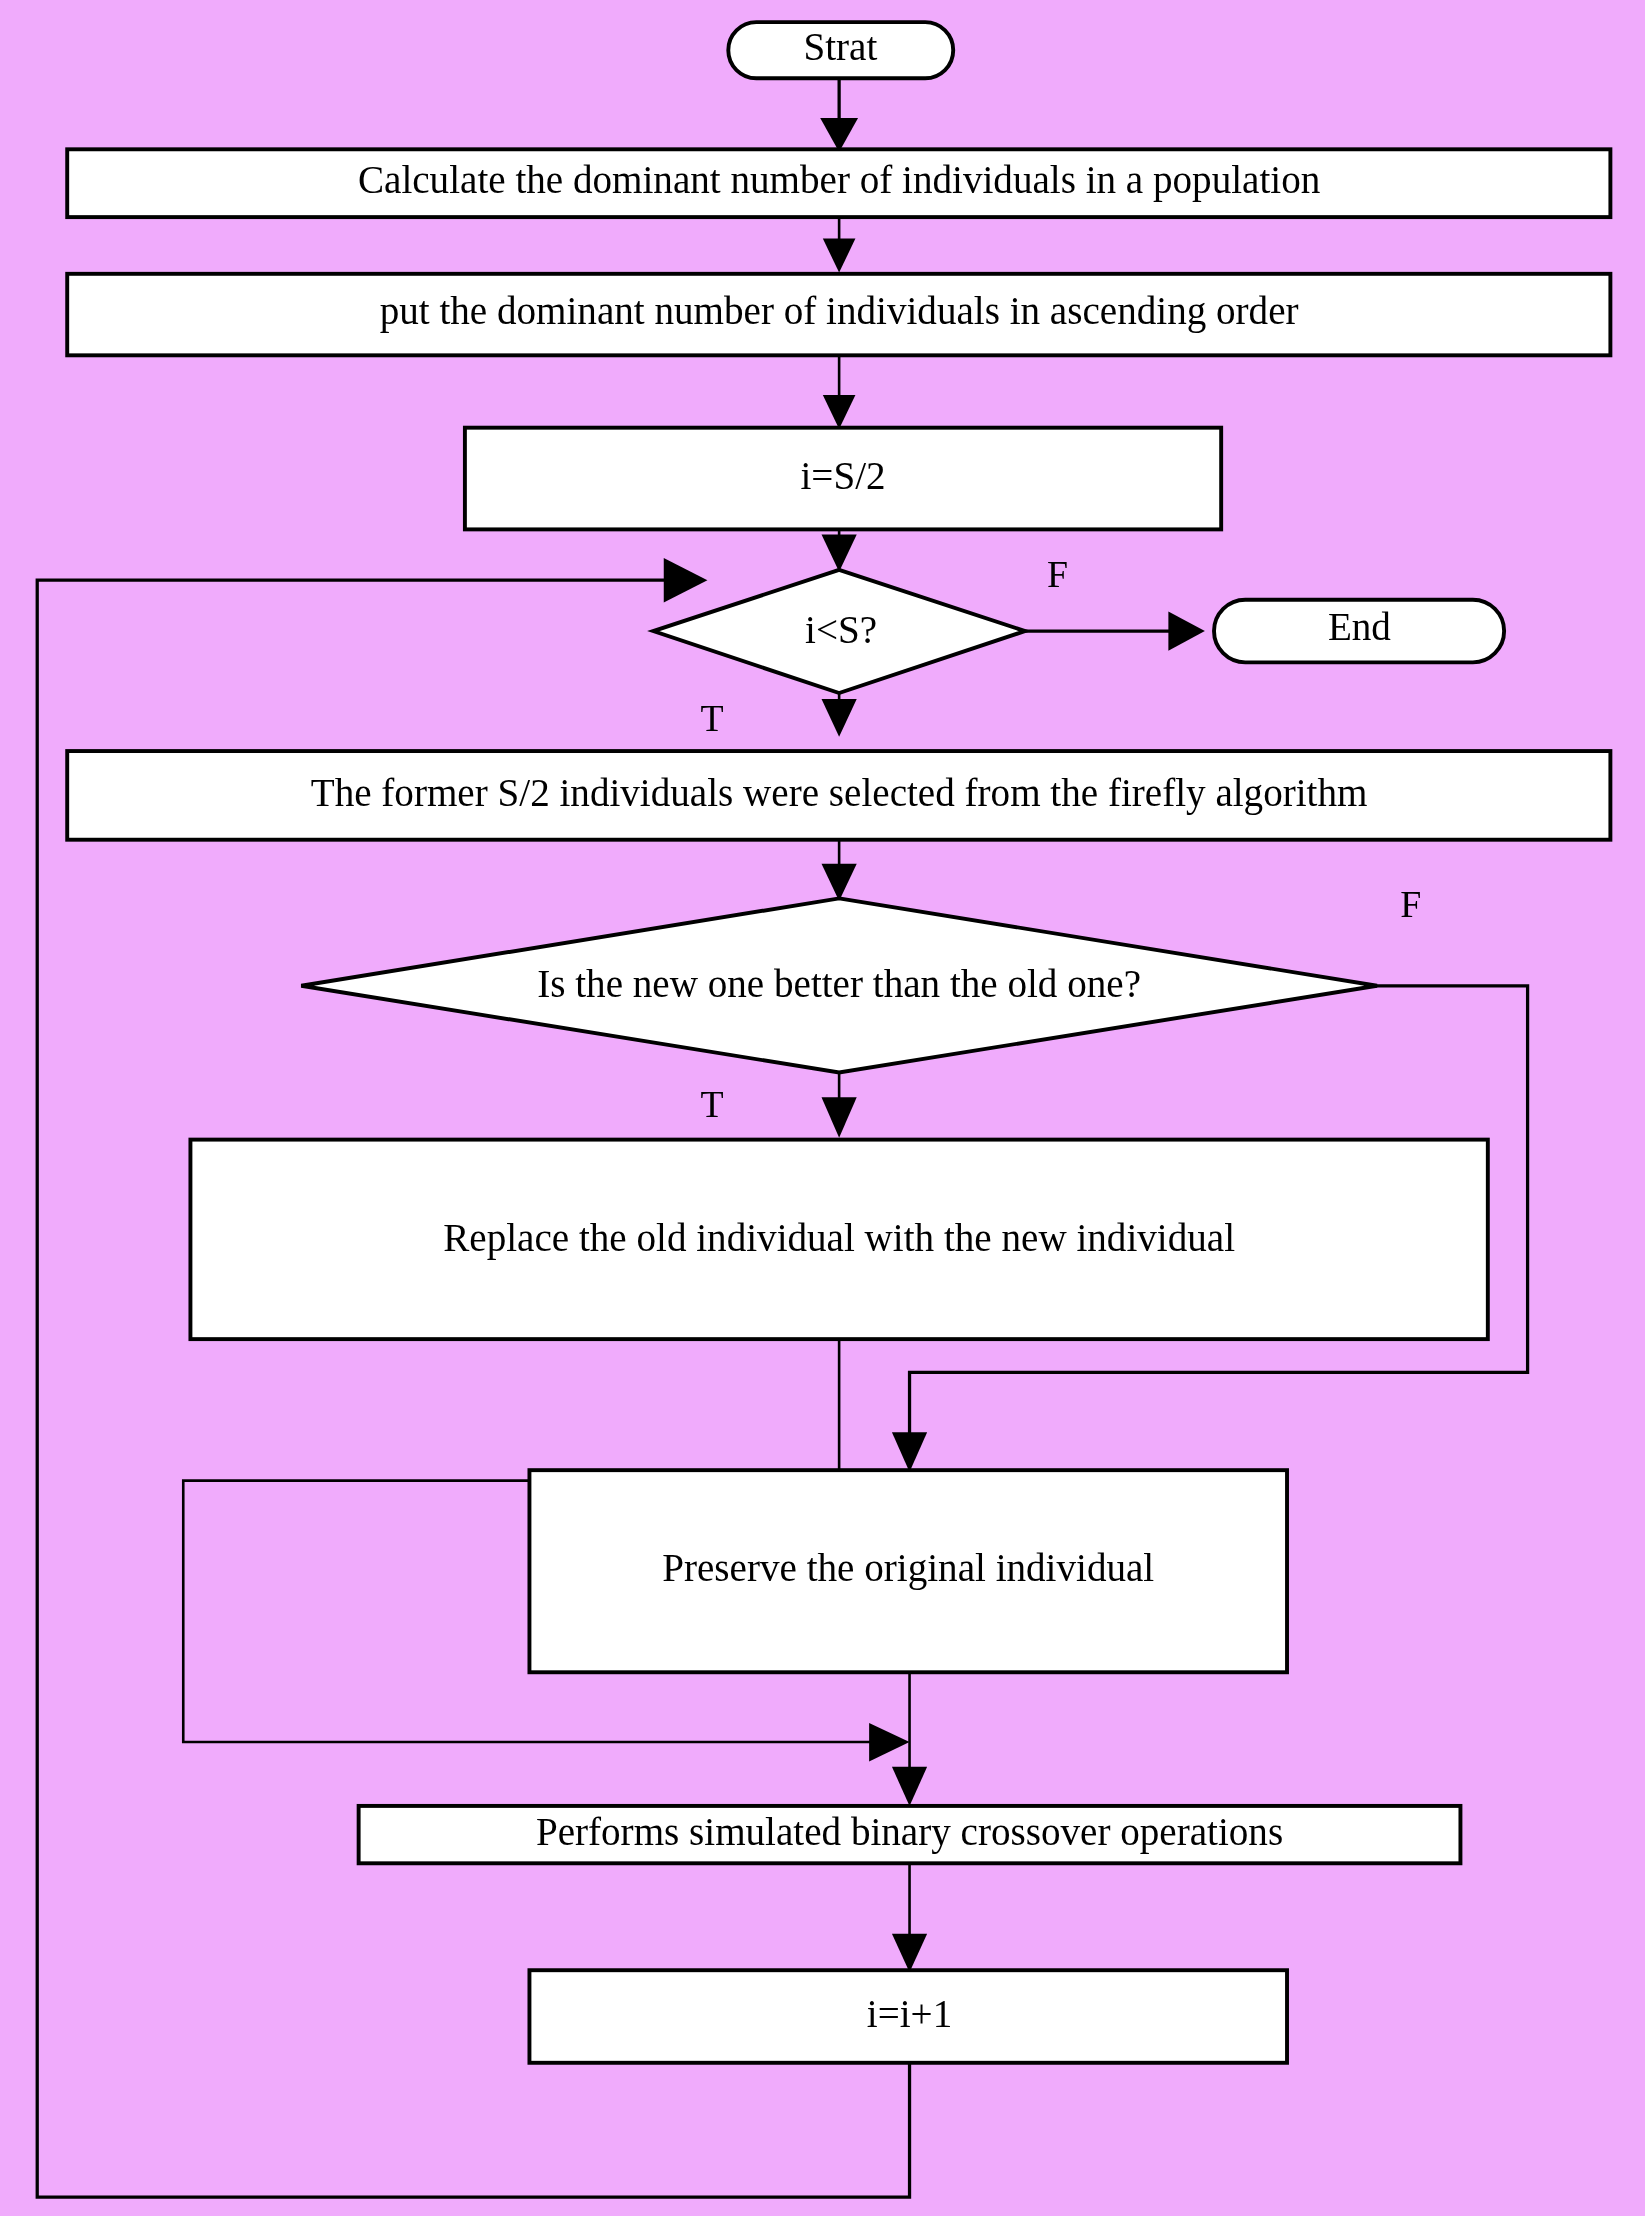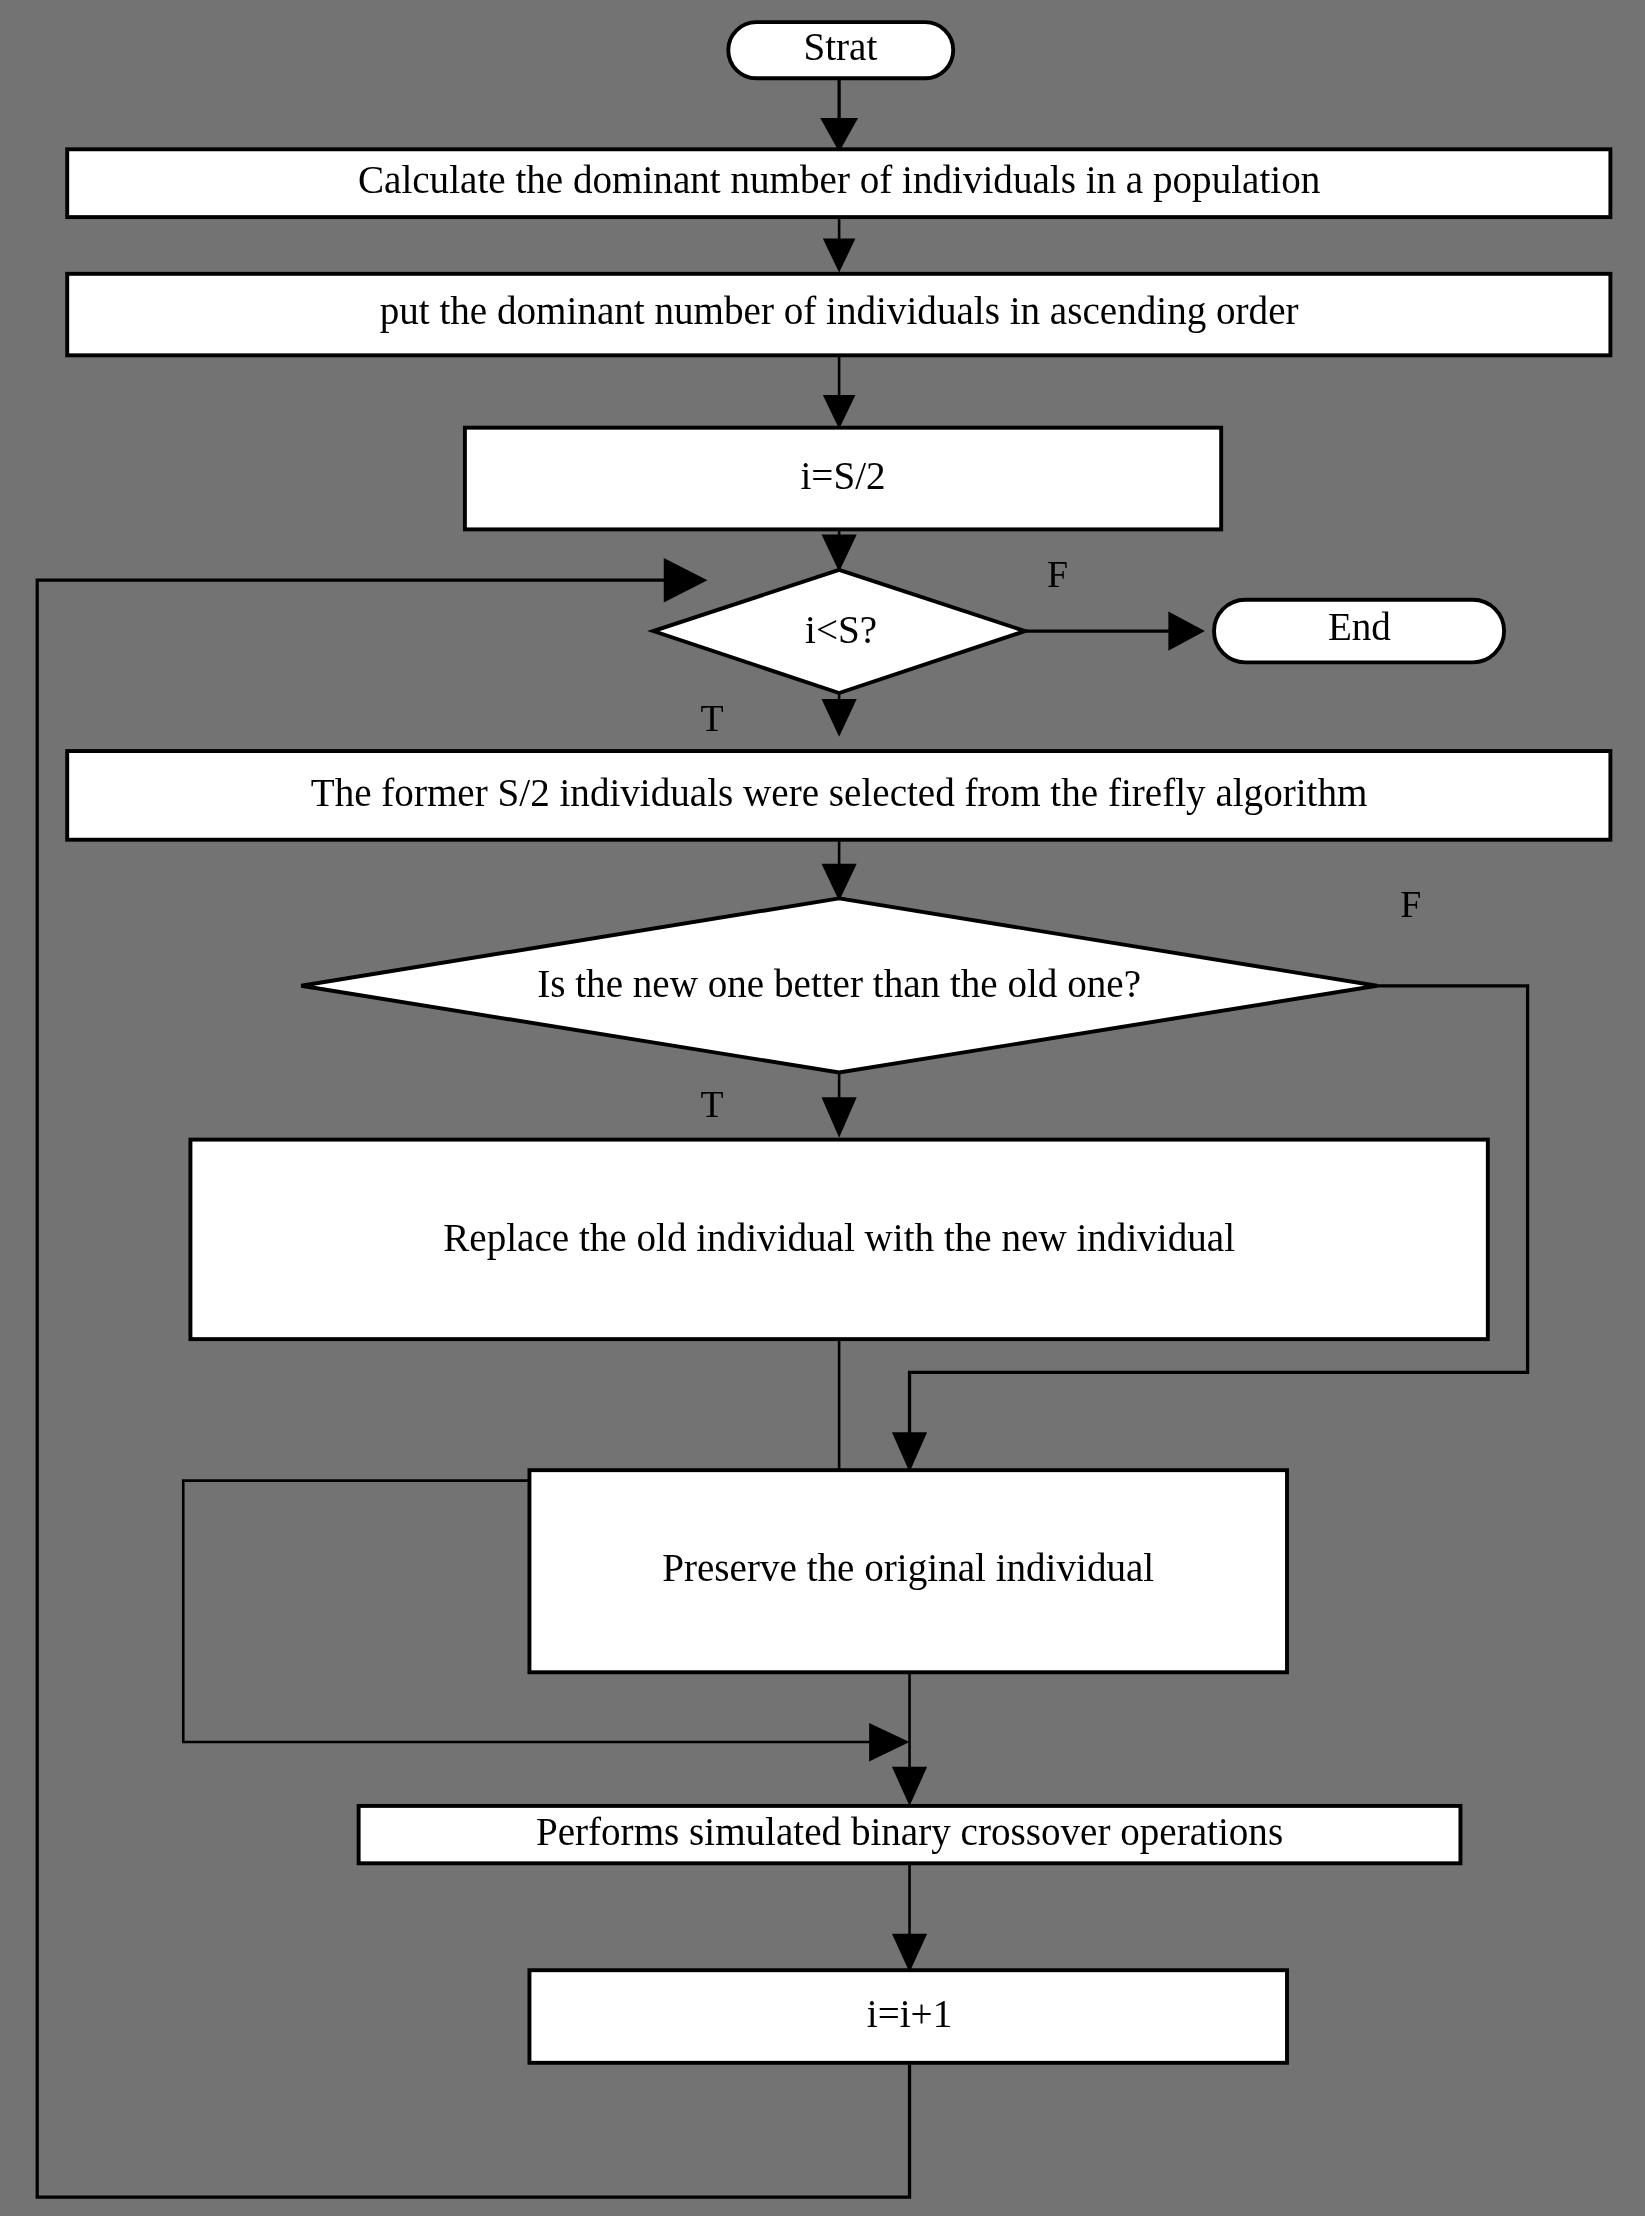--- a/index.html
+++ b/index.html
@@ -7,21 +7,21 @@
     padding: 0;
     background: #ffffff;
   }
   body {
     font-family: "Liberation Serif", "DejaVu Serif", serif;
   }
   #flowchart-root {
     position: relative;
     width: 1645px;
     height: 2216px;
-    background: #737373;
+    background: #f0abfc;
     overflow: hidden;
   }
   svg#flow-svg {
     position: absolute;
     top: 0;
     left: 0;
     width: 1645px;
     height: 2216px;
     display: block;
   }

